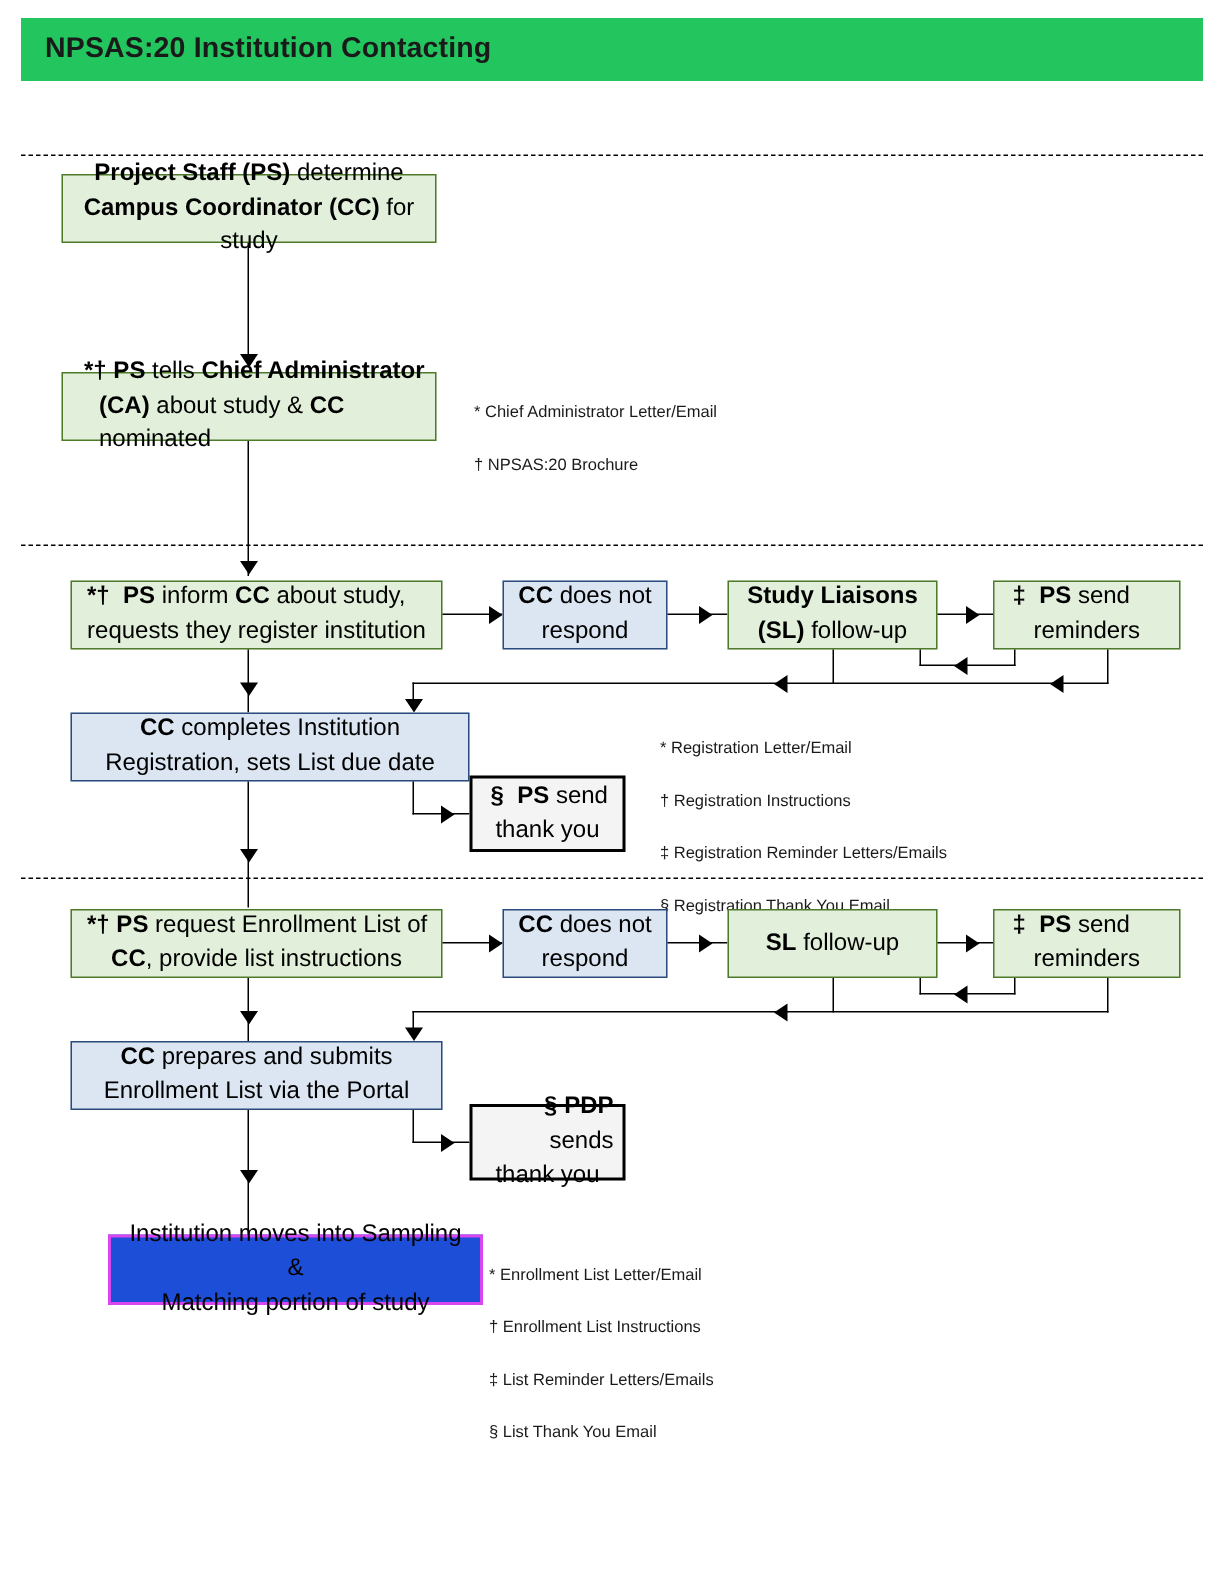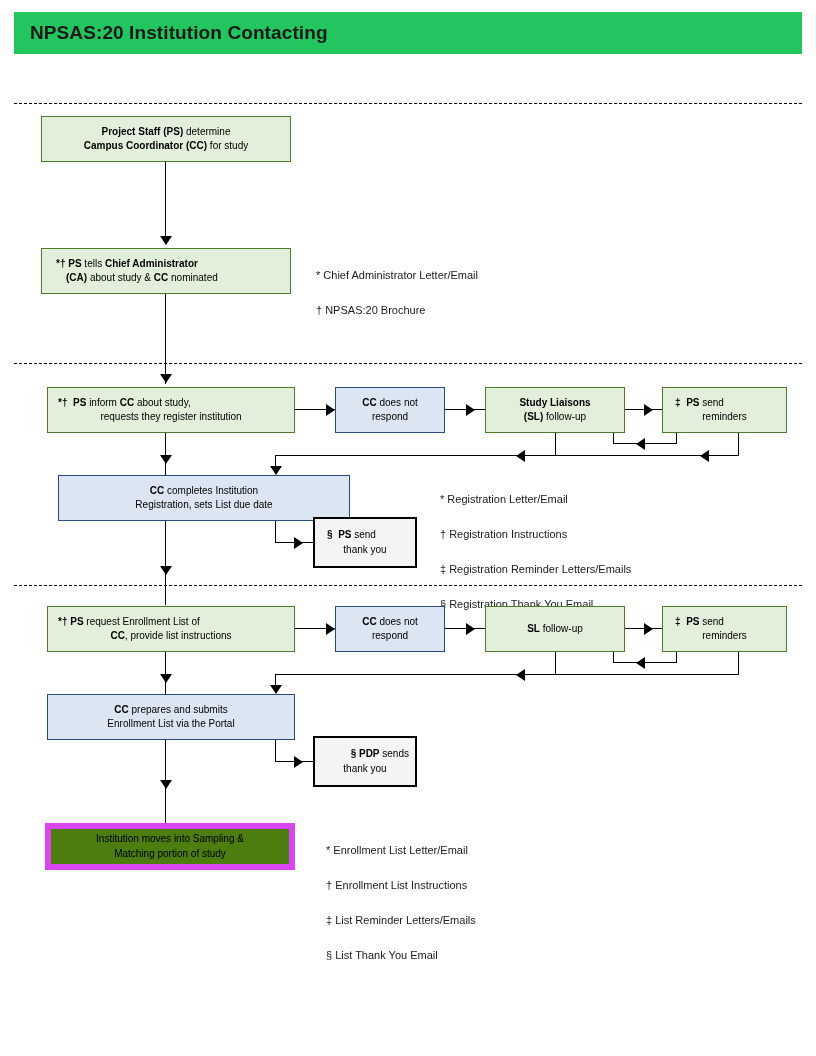--- a/index.html
+++ b/index.html
@@ -28,33 +28,33 @@
     position:absolute;left:14px;width:788px;height:0;
     border-top:1.6px dashed #000;
   }
 
   
   .node{
     position:absolute;
     box-sizing:border-box;
     display:flex;align-items:center;justify-content:center;
     text-align:center;
-    font-size:10px;
+    font-size:16px;
     line-height:1.42;
     color:#000;
     padding:2px 6px;
   }
   .node .inner{width:100%;}
   .node b{font-weight:bold;}
   .sym{font-weight:bold;}
 
   .green{background:#e2efda;border:1.6px solid #4e7a2b;}
   .blue {background:#dce6f2;border:1.6px solid #2b4a7d;}
   .white{background:#f4f4f4;border:2px solid #000;}
-  .yellow{background:#4d7c0f;border:6px solid #d946ef;}
+  .yellow{background:#1d4ed8;border:2px solid #d946ef;margin-left:27px;}
 
   
   .notes{
     position:absolute;font-size:11px;line-height:1.58;color:#1a1a1a;
     white-space:pre-line;
   }
   .notes div{white-space:nowrap;}
 
   
   .ln{position:absolute;background:#000;}
@@ -149,21 +149,21 @@
   <div class="ln vl" style="left:738px;top:433px;height:23px;"></div>
   <div class="ln hl" style="left:275px;top:455px;width:464px;"></div>
   <div class="arr arr-l" style="left:516px;top:450px;"></div>
   <div class="arr arr-l" style="left:700px;top:450px;"></div>
   <div class="ln vl" style="left:275px;top:455px;height:16px;"></div>
   <div class="arr arr-d" style="left:270px;top:466px;"></div>
 
   <div class="ln vl" style="left:165px;top:433px;height:42px;"></div>
   <div class="arr arr-d" style="left:160px;top:455px;"></div>
 
-  <div class="node blue" style="left:58px;top:475px;width:292px;height:46px;justify-content:center;">
+  <div class="node blue" style="left:47px;top:475px;width:266px;height:46px;justify-content:center;">
     <div class="inner">
       <div><b>CC</b><span> completes Institution</span></div>
       <div>Registration, sets List due date</div>
     </div>
   </div>
 
   <div class="ln vl" style="left:275px;top:521px;height:22px;"></div>
   <div class="ln hl" style="left:275px;top:542px;width:38px;"></div>
   <div class="arr arr-r" style="left:294px;top:537px;"></div>
 

